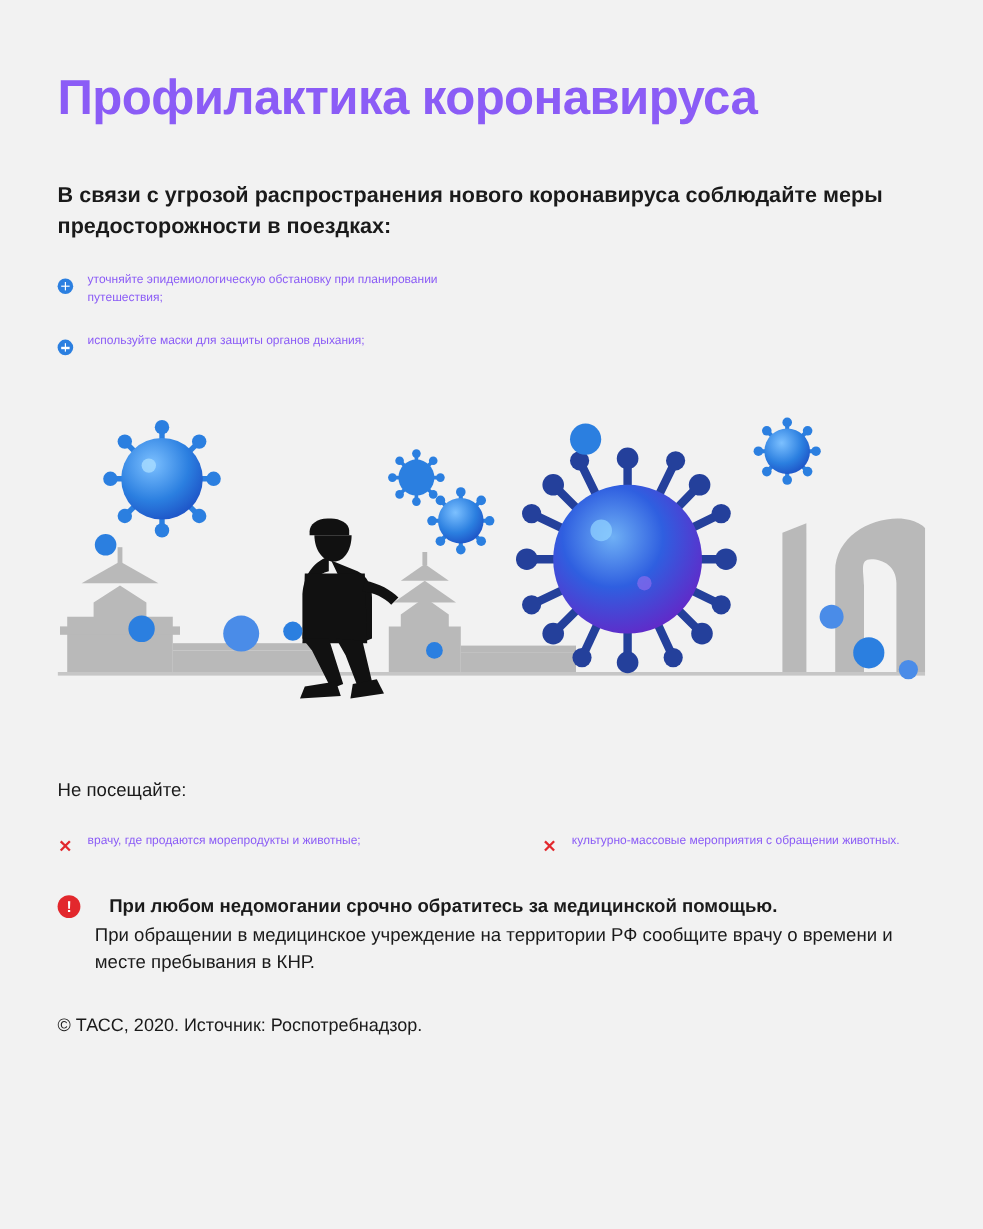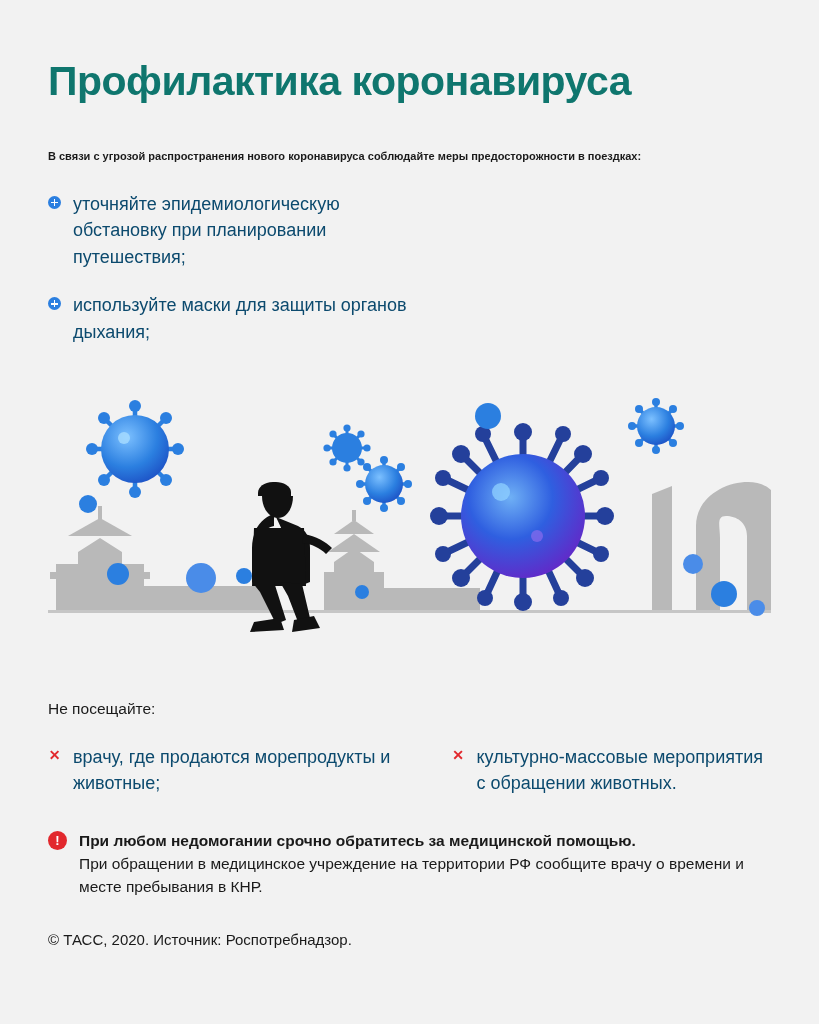--- a/index.html
+++ b/index.html
@@ -21,25 +21,25 @@
     position: relative;
     box-sizing: border-box;
     padding: 0 48px;
   }
   .title {
     font-size: 41px;
     font-weight: bold;
     letter-spacing: -0.5px;
     padding-top: 32px;
     line-height: 1.1;
-    color: #0f766e;
+    color: #8b5cf6;
   }
   .lede {
     margin-top: 44px;
-    font-size: 11px;
+    font-size: 18px;
     font-weight: bold;
     line-height: 1.45;
     color: #1a1a1a;
     max-width: 690px;
   }
   .bullets {
     margin-top: 26px;
     display: flex;
     gap: 0px;
   }
@@ -71,23 +71,23 @@
     position: absolute;
     background: #fff;
   }
   .plus-icon::before {
     left: 3px; right: 3px; top: 6px; height: 1.6px;
   }
   .plus-icon::after {
     top: 3px; bottom: 3px; left: 5.7px; width: 1.6px;
   }
   .bullet-text {
-    font-size: 18px;
+    font-size: 10px;
     line-height: 1.48;
-    color: #0c4a6e;
+    color: #8b5cf6;
   }
   .illustration {
     position: relative;
     height: 310px;
     margin-top: 18px;
   }
   .illustration svg {
     display: block;
   }
   .section-head {
@@ -132,20 +132,21 @@
     margin-right: 12px;
     margin-top: 2px;
   }
   .warn-body {
     font-size: 15.5px;
     line-height: 1.5;
   }
   .warn-strong {
     font-weight: bold;
     display: block;
+    margin-left: 12px;
   }
   .warn-rest {
     display: block;
   }
   .credit {
     margin-top: 32px;
     font-size: 15px;
     color: #1a1a1a;
   }
 </style>

